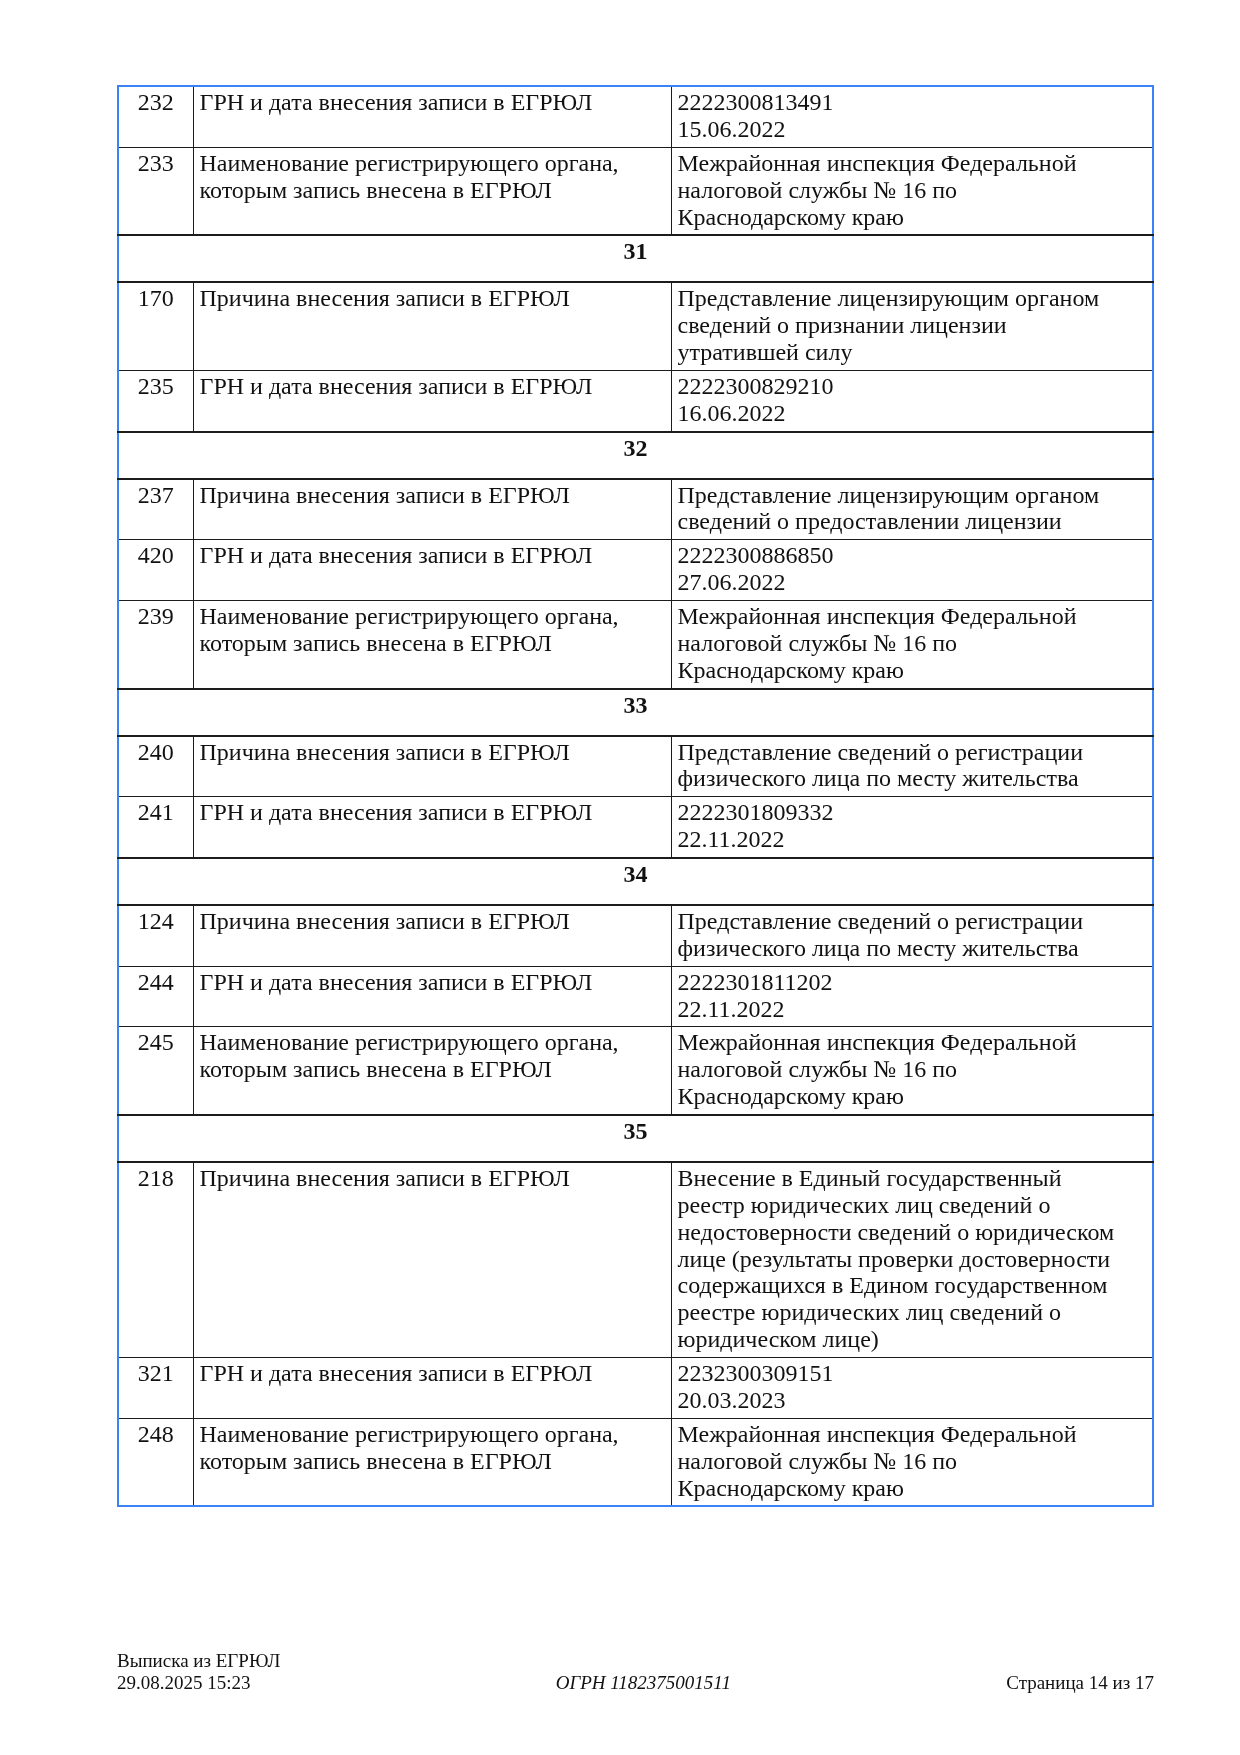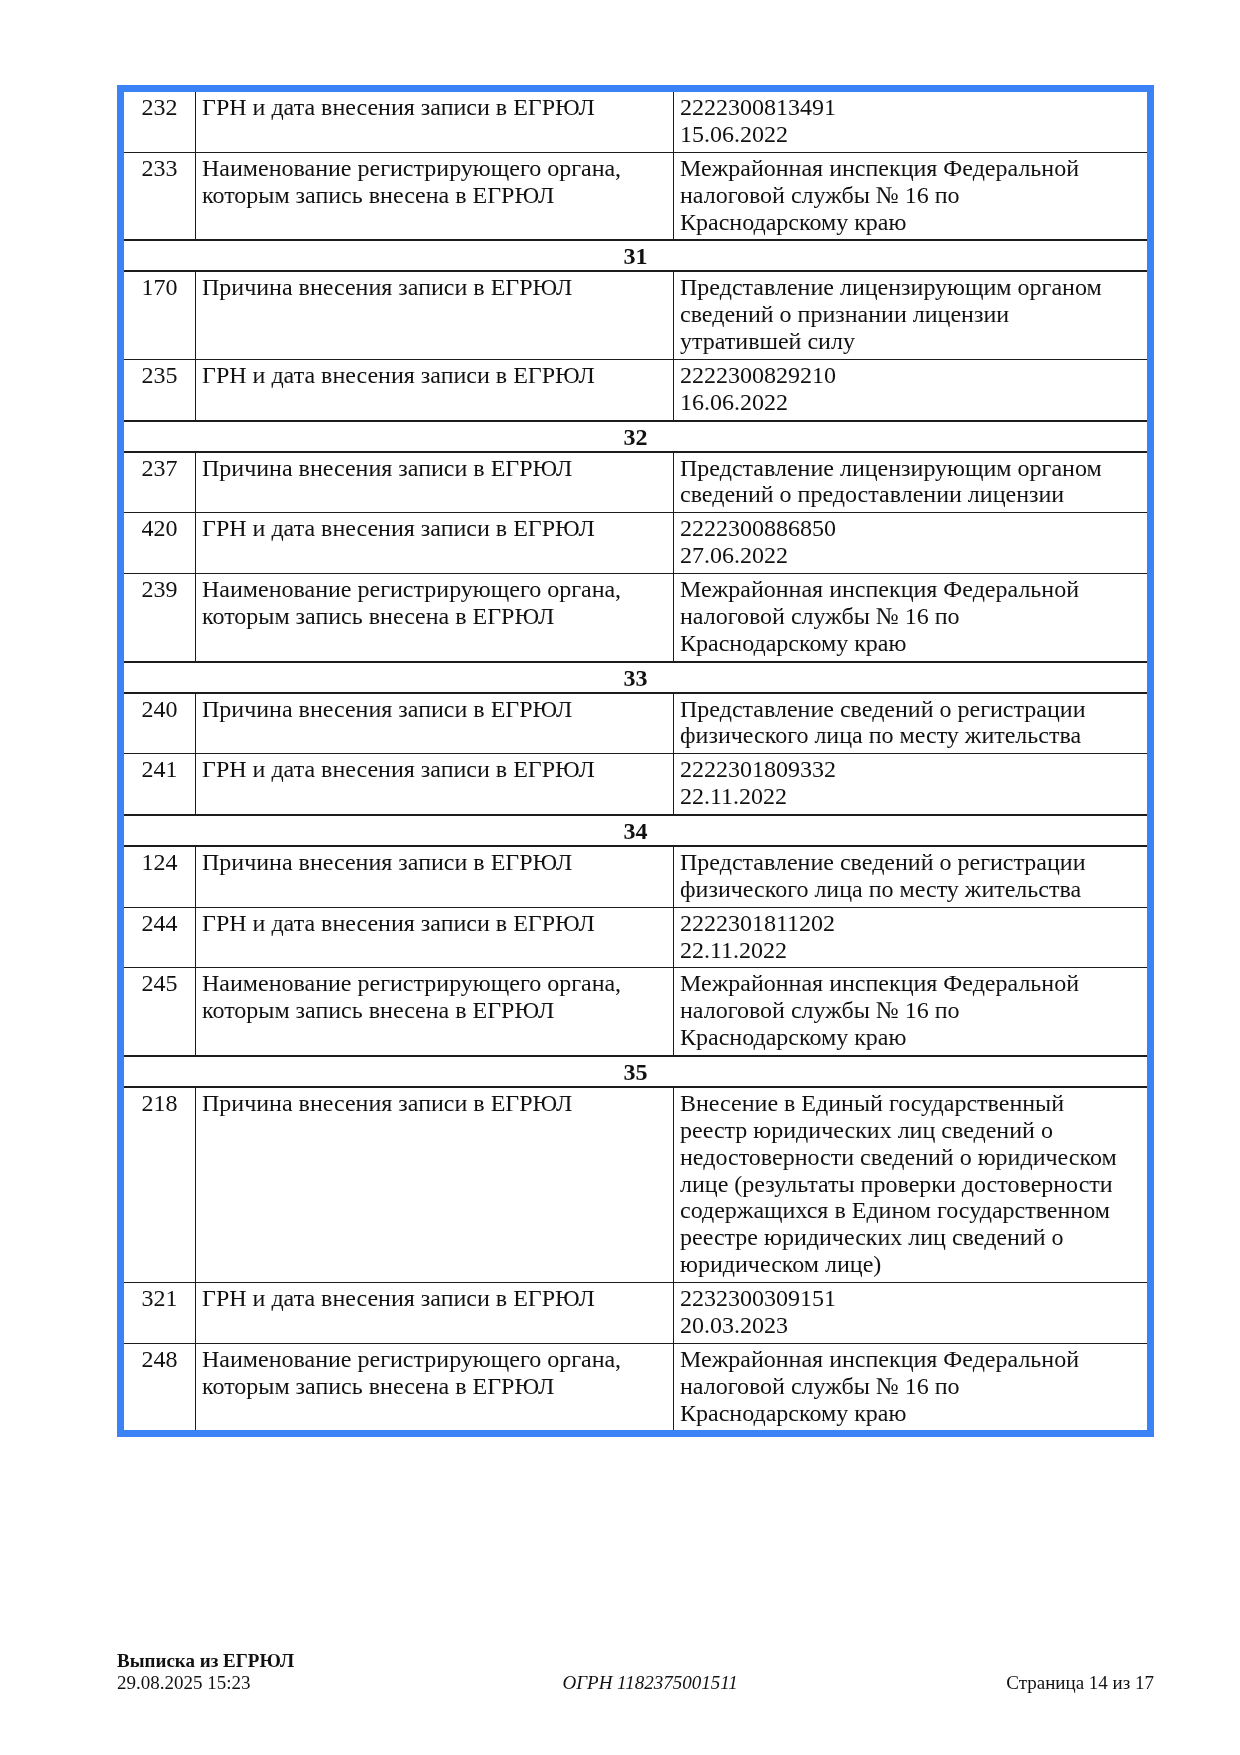--- a/index.html
+++ b/index.html
@@ -15,55 +15,55 @@
   .table-wrap {
     position: absolute;
     left: 117px; top: 85px;
     width: 1037px;
   }
   table.egrul {
     border-collapse: collapse;
     width: 100%;
     table-layout: fixed;
   }
-  table.egrul { border: 7px solid #3b82f6; font-family: Liberation Serif, serif; }
+  table.egrul { border: 2px solid #3b82f6; font-family: Liberation Serif, serif; }
   table.egrul td {
     border: 1px solid #1c1c1c;
     vertical-align: top;
     font-size: 24px;
     line-height: 1.12;
     padding: 2px 6px 4px 6px;
   }
   td.num {
     width: 75px;
     text-align: center;
     padding-left: 2px;
     padding-right: 2px;
   }
   td.label { width: 478px; white-space: pre-line; padding-left: 5px; }
   td.value { white-space: pre-line; padding-left: 7px; }
   tr.section-row td {
     text-align: center;
     font-weight: bold;
     border-top: 2px solid #1c1c1c;
     border-bottom: 2px solid #1c1c1c;
-    padding: 2px 0 0 0;
+    padding: 2px 0 16px 0;
   }
   .footer {
     position: absolute;
     left: 117px; top: 1650px;
     width: 1037px;
     display: flex;
     justify-content: space-between;
     align-items: flex-end;
     font-size: 19px;
     line-height: 1.18;
   }
   .footer .left-block { display: flex; flex-direction: column; }
-  .footer .doc-title { font-weight: bold; }
+  .footer .doc-title { font-weight: normal; }
   .footer .center-block { text-align: right; font-style: italic; }
   .footer .right-block { text-align: right; }
 </style>
 </head>
 <body>
 
 <div class="table-wrap">
   <table class="egrul">
     <tbody>
         <tr>

